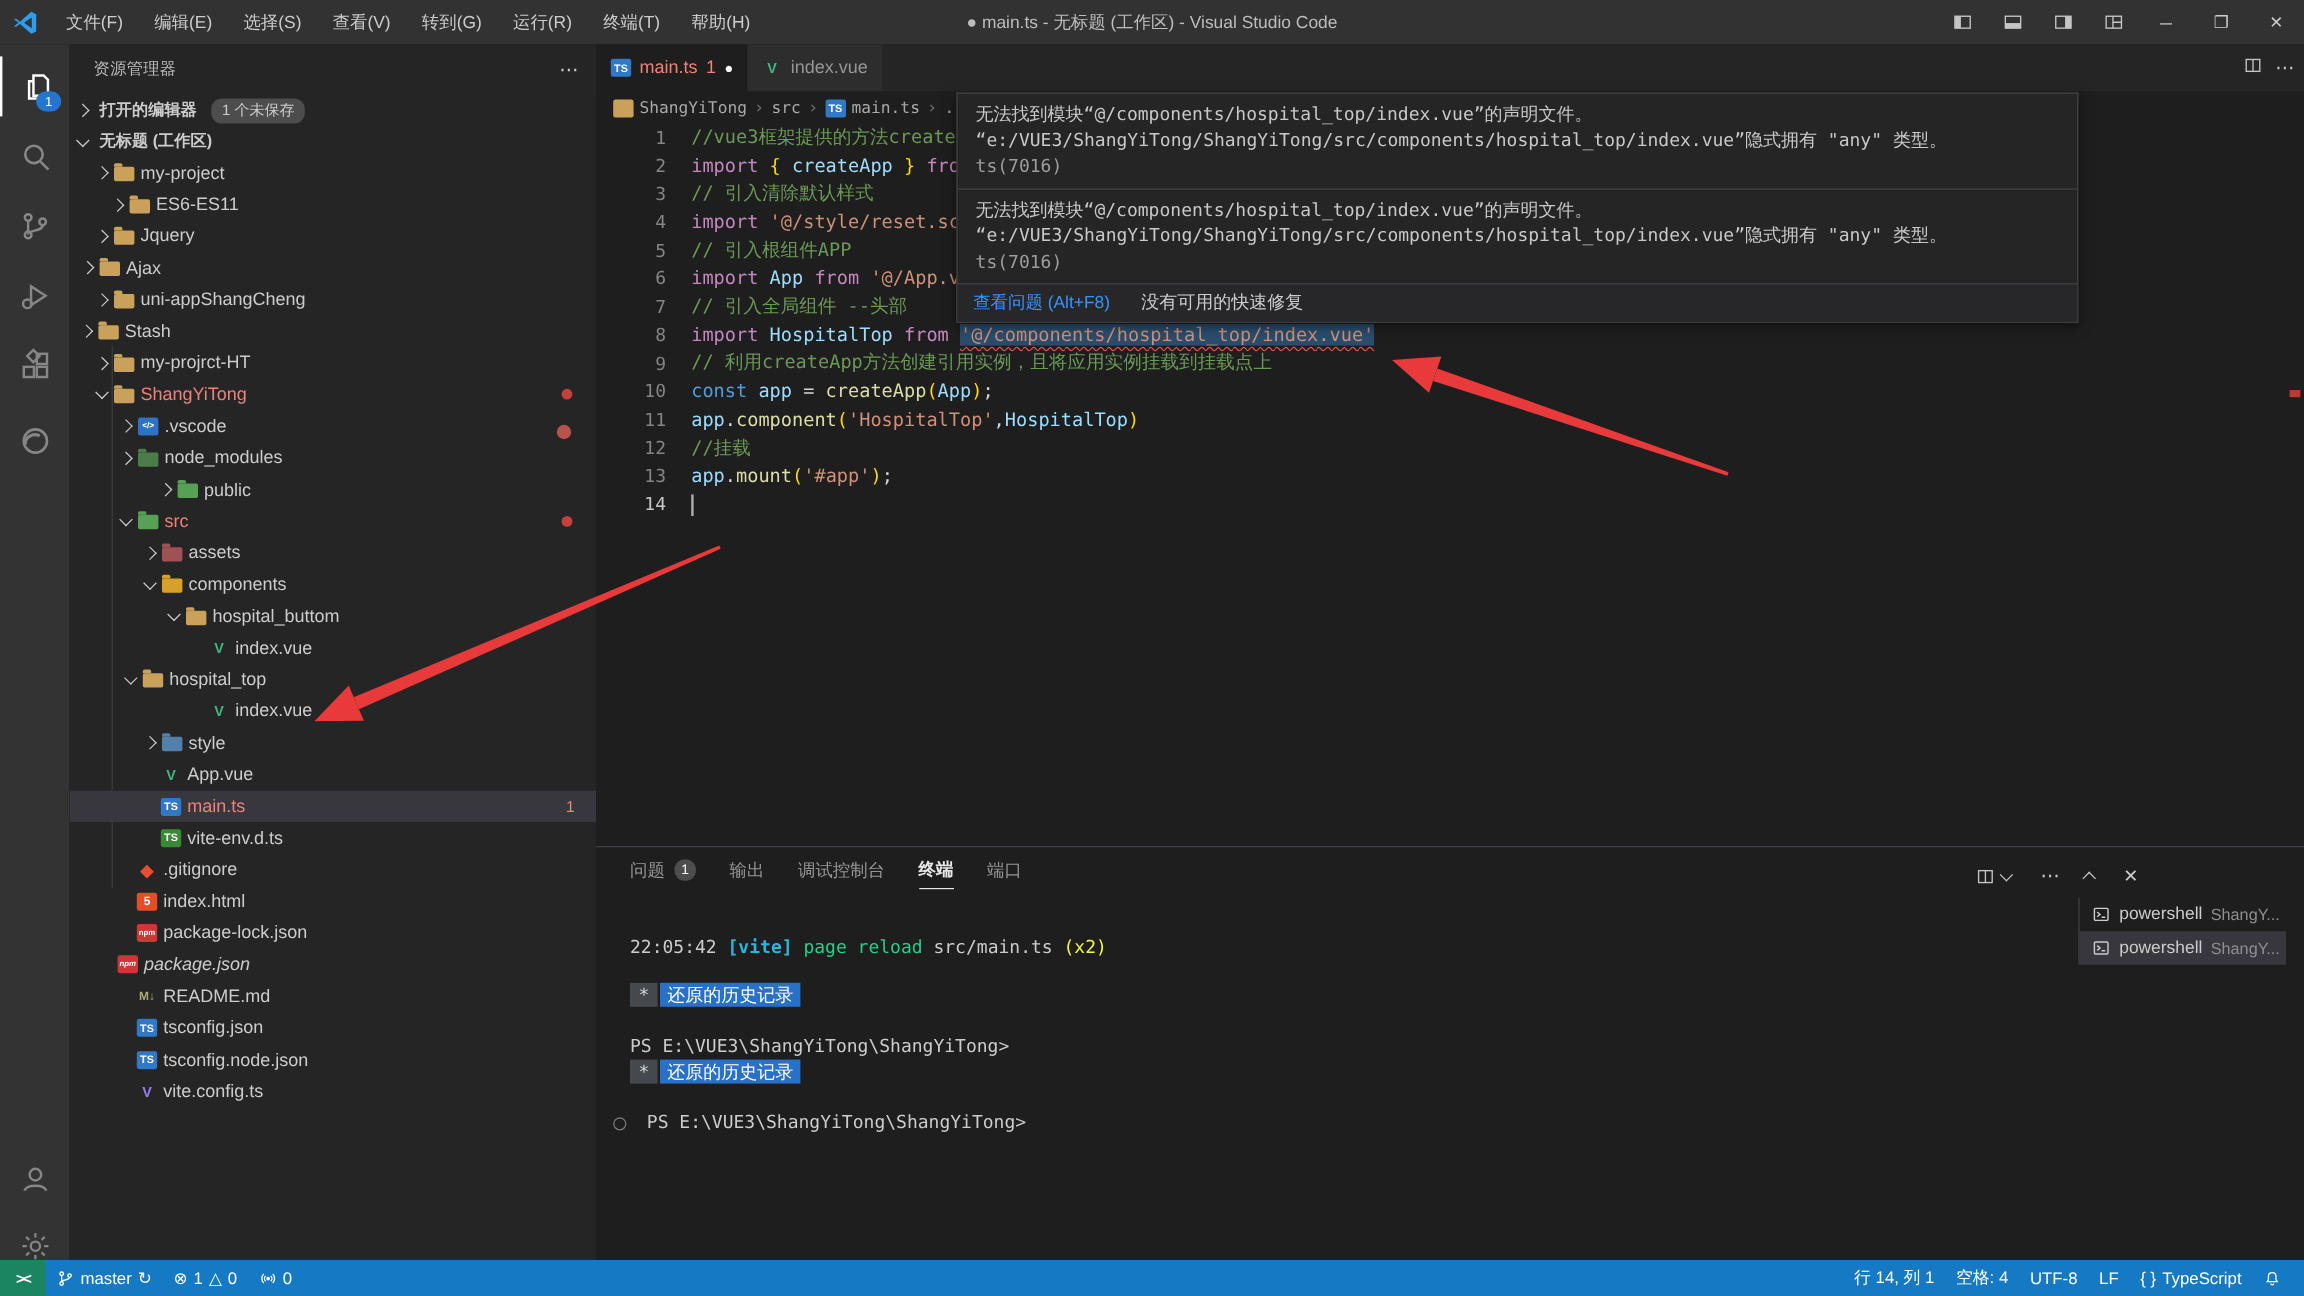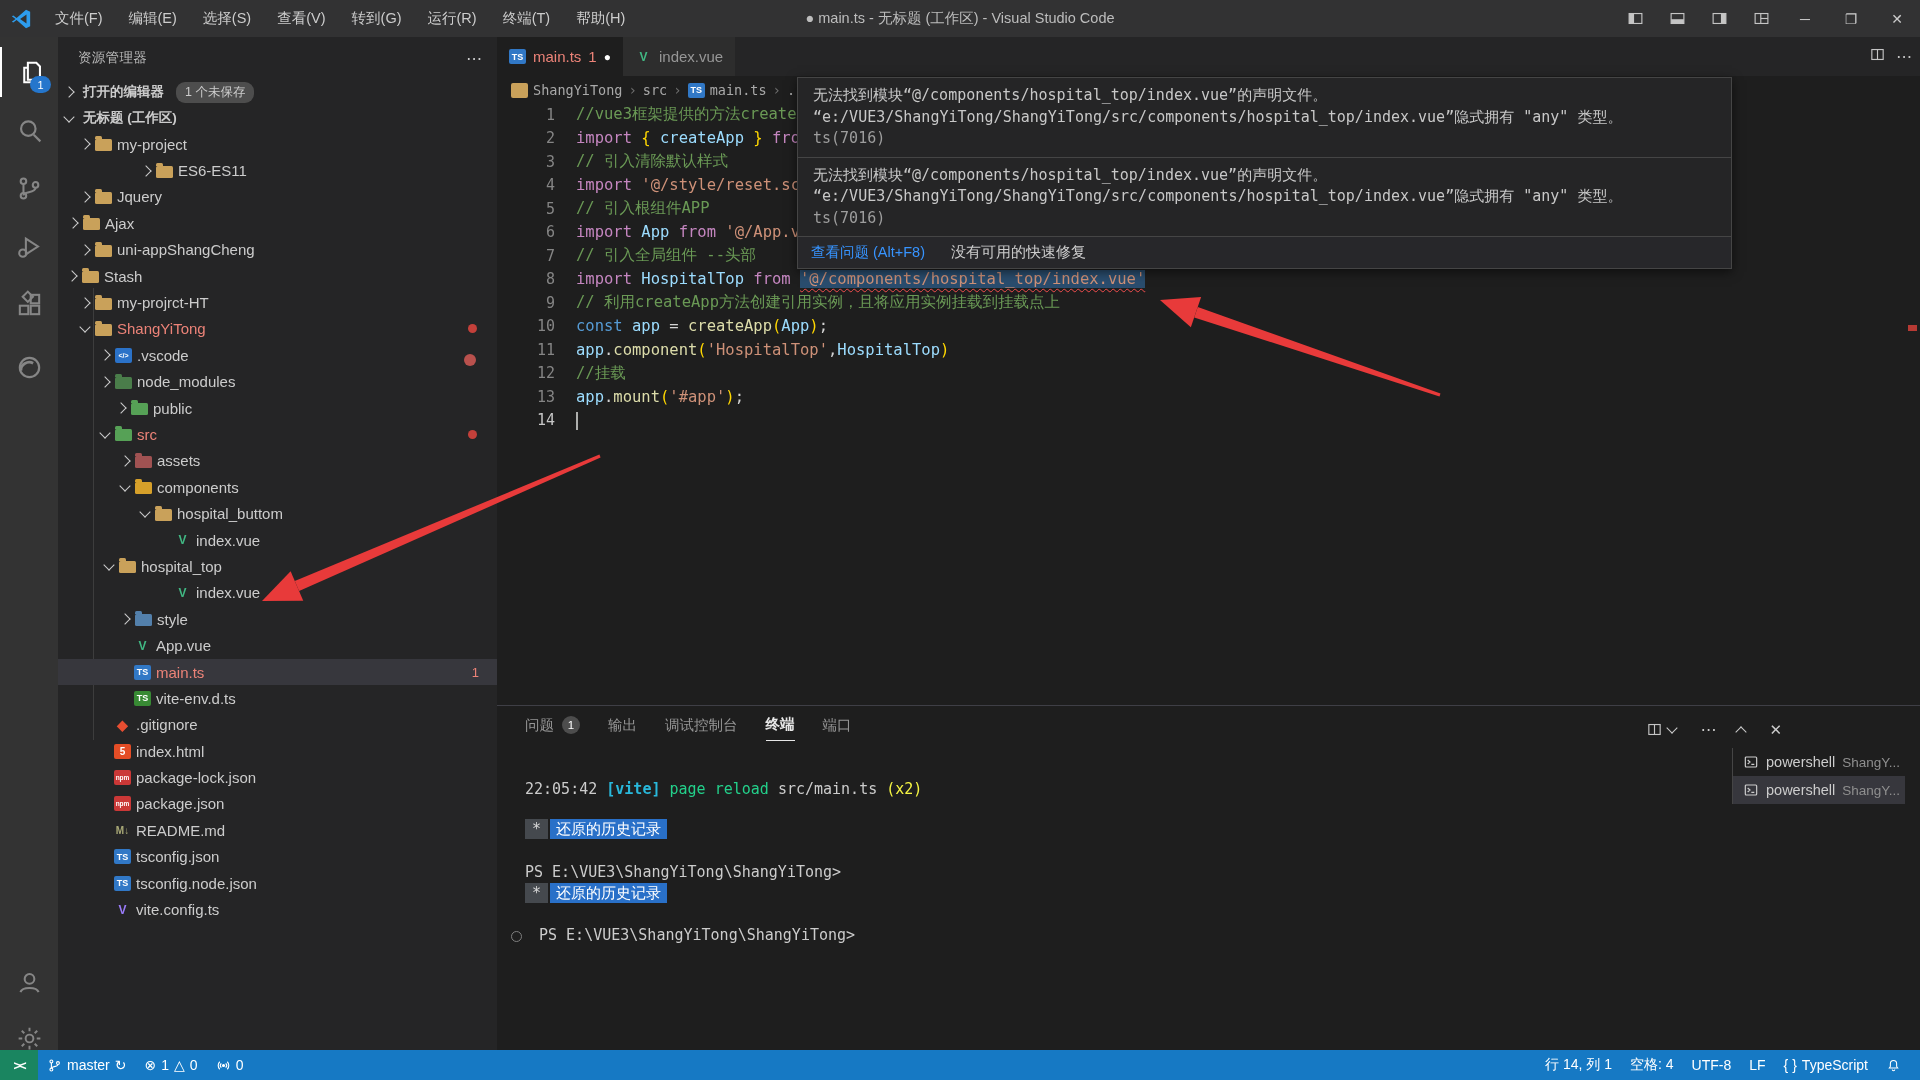--- a/index.html
+++ b/index.html
@@ -255,21 +255,21 @@
       <span class="chev d"></span>
       <span class="lbl">无标题 (工作区)</span>
     </div>
     <div class="guide"></div>
     <div class="tree">
         <div class="trow" style="padding-left: 20px;">
           <span class="chev r"></span>
           <span class="folder" style="background: rgb(201, 161, 90);"></span>
           <span class="tlabel">my-project</span>
         </div>
-        <div class="trow" style="padding-left: 33px; margin-left: 48px;">
+        <div class="trow" style="padding-left: 33px;">
           <span class="chev r"></span>
           <span class="folder" style="background: rgb(201, 161, 90);"></span>
           <span class="tlabel">ES6-ES11</span>
         </div>
         <div class="trow" style="padding-left: 20px;">
           <span class="chev r"></span>
           <span class="folder" style="background: rgb(201, 161, 90);"></span>
           <span class="tlabel">Jquery</span>
         </div>
         <div class="trow" style="padding-left: 8px;">
@@ -301,21 +301,21 @@
         <div class="trow" style="padding-left: 40px;">
           <span class="chev r"></span>
           <span class="fglyph" style="color: rgb(255, 255, 255); background: rgb(43, 114, 200); font-size: 7px;">&lt;/&gt;</span>
           <span class="tlabel">.vscode</span>
         </div>
         <div class="trow" style="padding-left: 40px;">
           <span class="chev r"></span>
           <span class="folder" style="background: rgb(74, 125, 74);"></span>
           <span class="tlabel">node_modules</span>
         </div>
-        <div class="trow" style="padding-left: 56px;">
+        <div class="trow" style="padding-left: 40px; margin-left: 33px;">
           <span class="chev r"></span>
           <span class="folder" style="background: rgb(86, 161, 86);"></span>
           <span class="tlabel">public</span>
         </div>
         <div class="trow" style="padding-left: 40px;">
           <span class="chev d"></span>
           <span class="folder" style="background: rgb(86, 161, 86);"></span>
           <span class="tlabel error">src</span>
           <span class="tdot"></span>
         </div>
@@ -378,21 +378,21 @@
         <div class="trow" style="padding-left: 40px;">
           <span class="chev none"></span>
           <span class="fglyph" style="color: rgb(255, 255, 255); background: rgb(228, 77, 38); font-size: 10px;">5</span>
           <span class="tlabel">index.html</span>
         </div>
         <div class="trow" style="padding-left: 40px;">
           <span class="chev none"></span>
           <span class="fglyph" style="color: rgb(255, 255, 255); background: rgb(203, 56, 55); font-size: 6.5px;">npm</span>
           <span class="tlabel">package-lock.json</span>
         </div>
-        <div class="trow" style="padding-left: 40px;">
+        <div class="trow" style="padding-left: 24px; font-style: italic;">
           <span class="chev none"></span>
           <span class="fglyph" style="color: rgb(255, 255, 255); background: rgb(203, 56, 55); font-size: 6.5px;">npm</span>
           <span class="tlabel">package.json</span>
         </div>
         <div class="trow" style="padding-left: 40px;">
           <span class="chev none"></span>
           <span class="fglyph" style="color: rgb(169, 169, 119); background: transparent; font-size: 10px;">M↓</span>
           <span class="tlabel">README.md</span>
         </div>
         <div class="trow" style="padding-left: 40px;">

